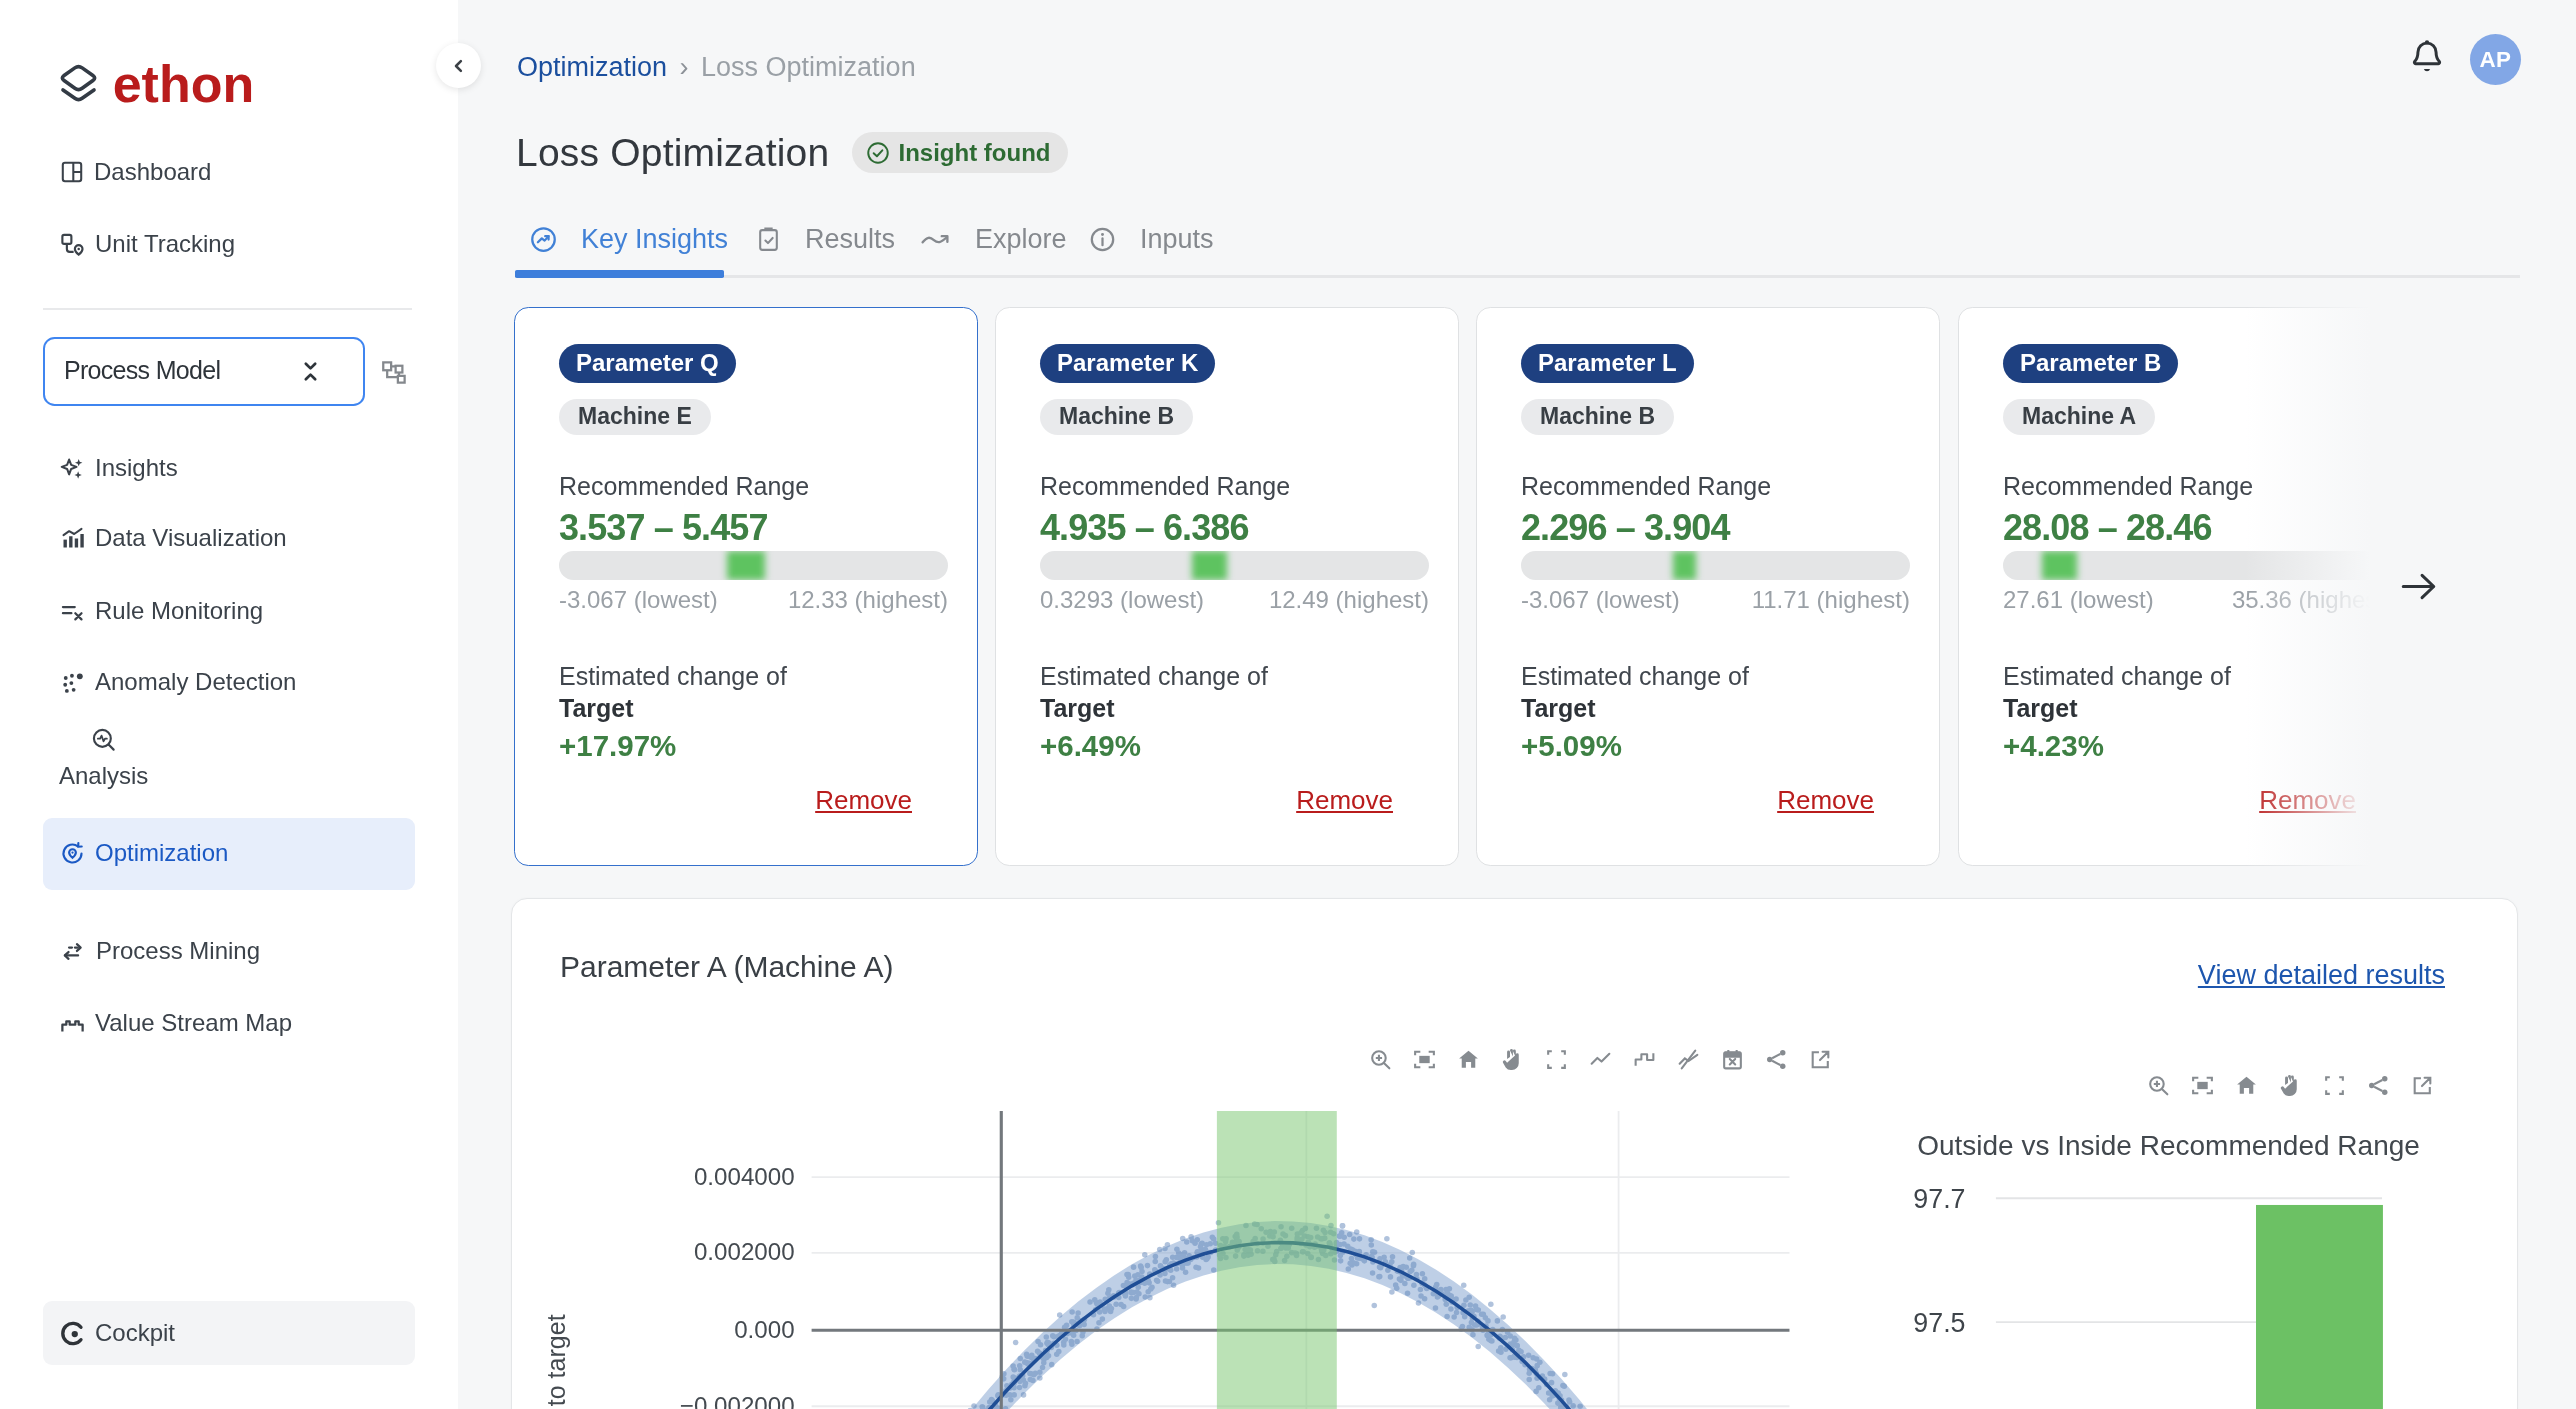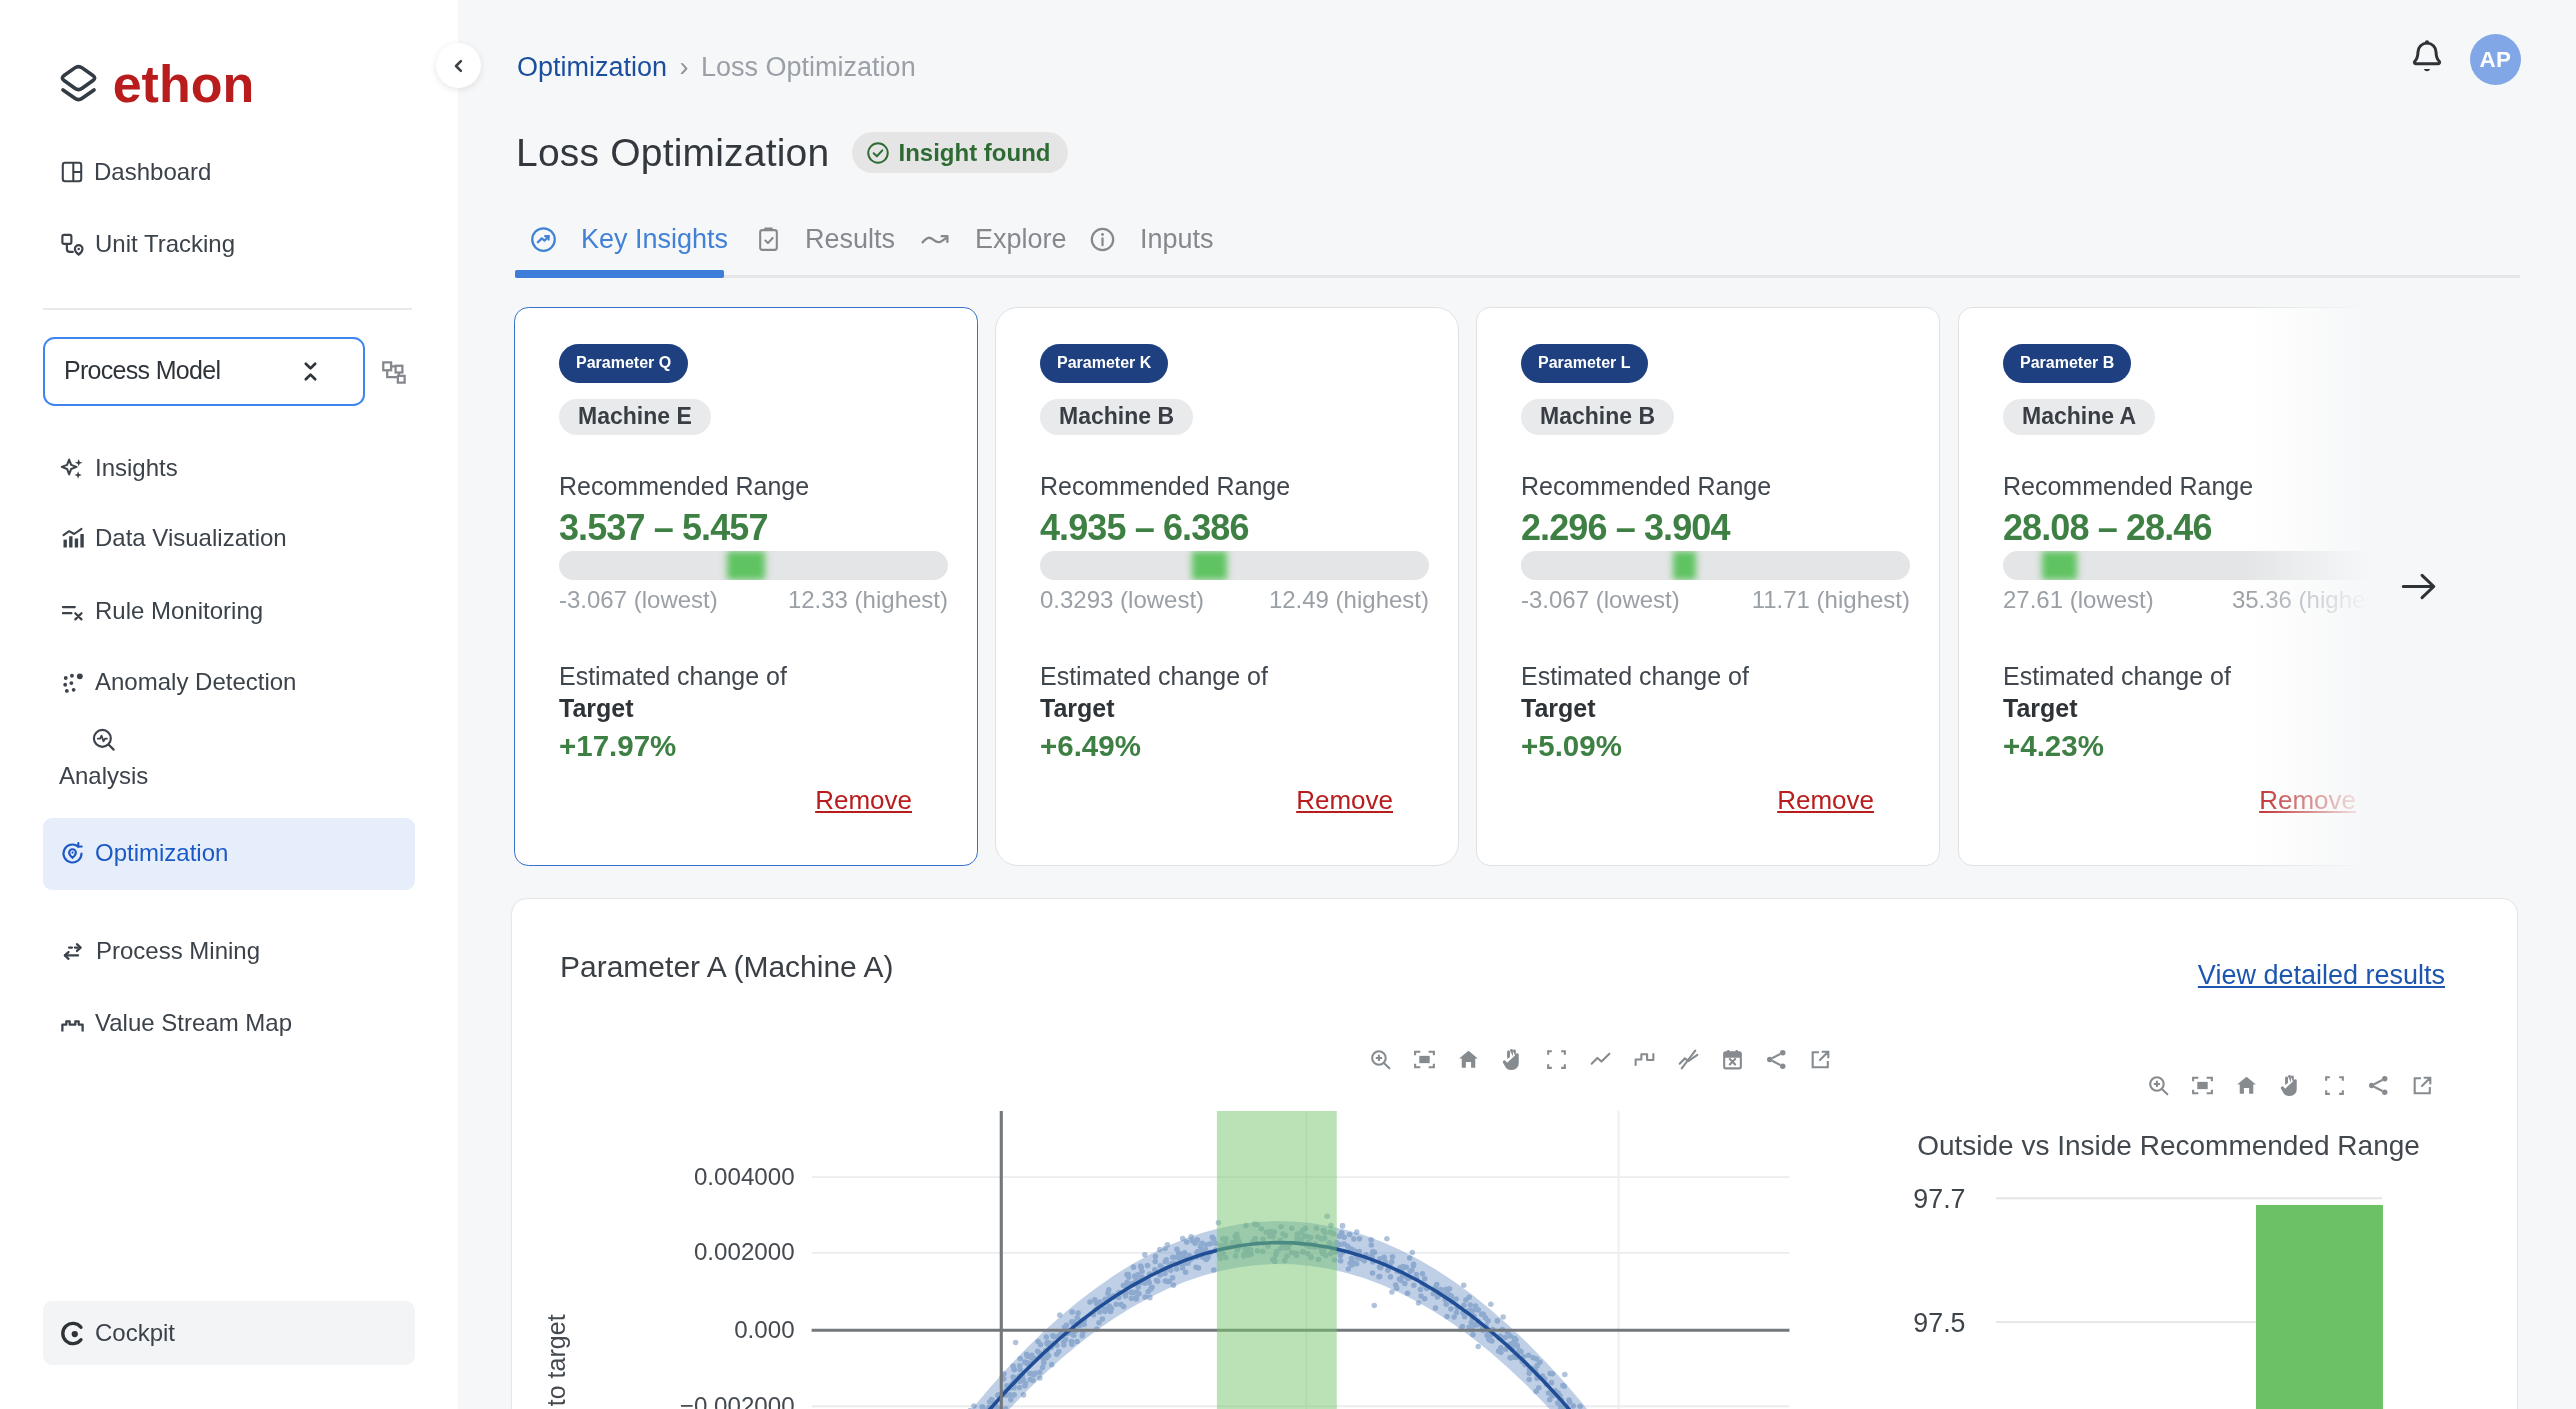--- a/index.html
+++ b/index.html
@@ -20,21 +20,21 @@
 #insightPill { position:absolute; left:852px; top:132px; height:41px; border-radius:20.6px; background:#e5e5e5; color:#2d6b33; font-size:24px; font-weight:bold; display:flex; align-items:center; padding:0 18px 0 12.5px; gap:8px; }
 
 .tab { position:absolute; top:224px; display:flex; align-items:center; gap:24px; font-size:27px; color:#85898e; }
 .tab.active { color:#4181d6; }
 #tabline { position:absolute; left:515px; top:275px; width:2005px; height:2.7px; background:#e5e6e8; }
 #tabactive { position:absolute; left:515px; top:270px; width:209px; height:8px; background:#3d7edb; border-radius:1.8px; }
 
 #cardclip { position:absolute; left:496px; top:295px; width:1885px; height:590px; overflow:hidden; }
 .card { position:absolute; top:11.6px; width:464px; height:559px; background:#fff; border:0.9px solid #dfe1e3; border-radius:14.3px; }
 .card.sel { border:1.8px solid #3470cc; }
-.pill1 { position:absolute; left:44px; top:36px; height:39px; border-radius:19.7px; background:#1e4080; color:#fff; font-weight:bold; font-size:16px; display:flex; align-items:center; padding:0 17px; }
+.pill1 { position:absolute; left:44px; top:36px; height:39px; border-radius:19.7px; background:#1e4080; color:#fff; font-weight:bold; font-size:24px; display:flex; align-items:center; padding:0 17px; }
 .pill2 { position:absolute; left:44px; top:91px; height:36px; border-radius:18px; background:#e9eaec; color:#383e44; font-weight:bold; font-size:23px; display:flex; align-items:center; padding:0 19px; }
 .rrlab { position:absolute; left:44px; top:471px; font-size:25px; color:#40464d; top:164px; }
 .range { position:absolute; left:44px; top:199px; font-size:36px; font-weight:bold; color:#3e8044; letter-spacing:-0.9px; }
 .slider { position:absolute; left:44px; top:243px; width:389px; height:29.5px; border-radius:15px; background:#e4e5e6; overflow:hidden; }
 .seg { position:absolute; top:0; height:29.5px; background:#5ec360; filter:blur(3.6px); }
 .lohi { position:absolute; left:44px; top:278px; width:389px; font-size:24px; color:#9aa0a6; display:flex; justify-content:space-between; }
 .est { position:absolute; left:44px; top:354px; font-size:25px; color:#40464d; }
 .tgt { position:absolute; left:44px; top:386px; font-size:25px; font-weight:bold; color:#2e3338; }
 .pct { position:absolute; left:44px; top:421px; font-size:29.5px; font-weight:bold; color:#3e8044; }
 .remove { position:absolute; right:65px; top:477px; font-size:26px; color:#b91c1c; text-decoration:underline; }
@@ -238,21 +238,21 @@
       </div>
     <div class="lohi">
         <span>-3.067 (lowest)</span>
         <span>12.33 (highest)</span>
       </div>
     <div class="est">Estimated change of</div>
     <div class="tgt">Target</div>
     <div class="pct">+17.97%</div>
     <div class="remove">Remove</div>
   </div>
-  <div class="card" style="left:499px;border-radius:23px;">
+  <div class="card" style="left:499px;">
     <div class="pill1">Parameter K</div>
     <div class="pill2">Machine B</div>
     <div class="rrlab">Recommended Range</div>
     <div class="range">4.935 – 6.386</div>
     <div class="slider">
         <div class="seg" style="left:152px; width:35px;"></div>
       </div>
     <div class="lohi">
         <span>0.3293 (lowest)</span>
         <span>12.49 (highest)</span>

